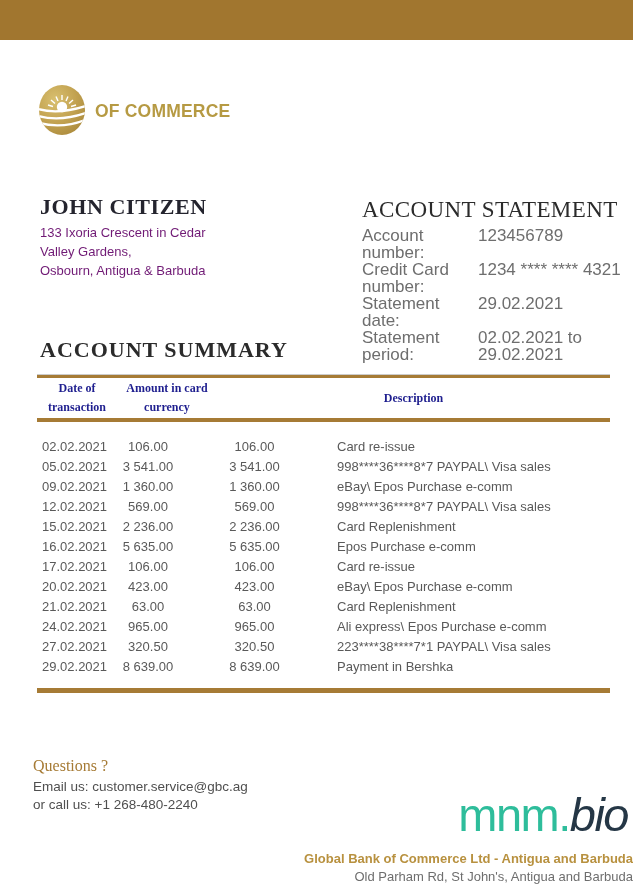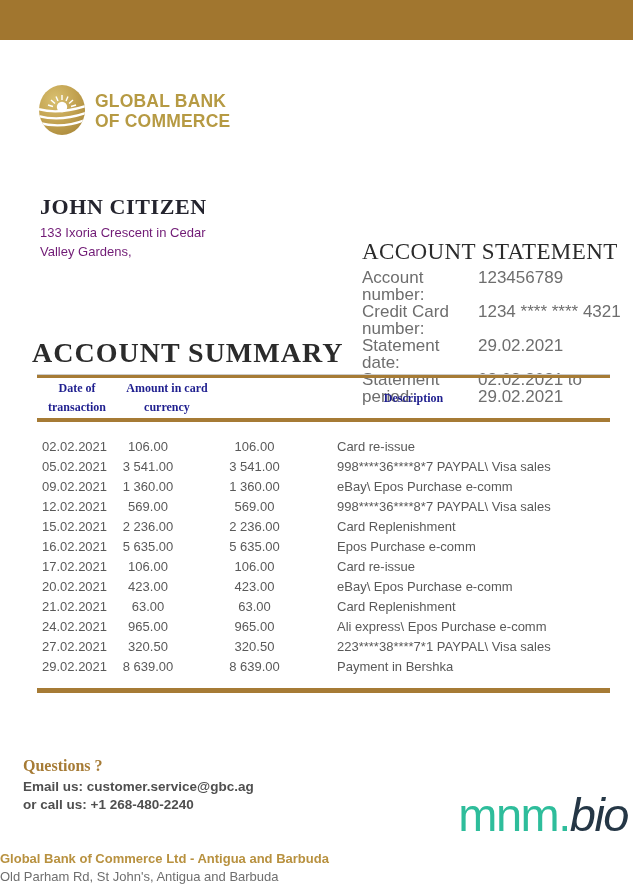--- a/index.html
+++ b/index.html
@@ -22,30 +22,29 @@
     font-family:"Liberation Serif", serif; font-weight:bold; font-size:22px;
     color:#24242e; letter-spacing:0.6px;
   }
   .customer-address { margin-top:3px; font-size:13px; color:#701a75; line-height:19px; }
 
   
   .statement { position:absolute; left:362px; top:197px; width:260px; }
   .statement-title {
     font-family:"Liberation Serif", serif; font-size:23px; color:#2b2b2b; letter-spacing:0.4px;
     white-space:nowrap;
-    margin-top:42px;
   }
   .statement-fields { margin-top:4px; font-size:17px; color:#6e6e6e; }
   .field-row { display:flex; line-height:17px; }
   .field-label { width:116px; flex:none; }
 
   
   .summary-title {
-    position:absolute; left:32px; top:337px;
-    font-family:"Liberation Serif", serif; font-weight:bold; font-size:28px;
+    position:absolute; left:40px; top:337px;
+    font-family:"Liberation Serif", serif; font-weight:bold; font-size:22px;
     color:#2b2b2b; letter-spacing:1px;
   }
   .table { position:absolute; left:37px; top:374px; width:573px; }
   .gold-bar { height:4px; background:#a67b35; }
   .gold-bar.top { border-top:1px solid #cccccc; }
   .thead { display:flex; align-items:center; min-height:25px; padding:1px 0; }
   .th {
     font-family:"Liberation Serif", serif; font-weight:bold; font-size:12px;
     color:#1f1f8f; text-align:center; line-height:19px; padding:0 6px;
   }
@@ -58,36 +57,36 @@
   .td { overflow:hidden; white-space:nowrap; }
   .td.c1 { padding-left:5px; text-align:left; }
   .td.c2 { text-align:center; padding-right:38px; }
   .td.c3 { text-align:center; padding-right:40px; }
   .td.c4 { padding-left:5px; text-align:left; }
 
   
   .divider { position:absolute; left:37px; top:688px; width:573px; height:5px; background:#a67b35; }
 
   
-  .questions { position:absolute; left:23px; top:757px;font-weight:bold; }
+  .questions { position:absolute; left:33px; top:757px; }
   .questions-title { font-family:"Liberation Serif", serif; font-size:16px; color:#a67b35; }
   .questions-line { font-size:13.5px; color:#4f4f4f; line-height:18px; }
   .questions-line.first { margin-top:3px; }
 
   
   .watermark {
     position:absolute; left:368px; top:791px; width:260px; text-align:right;
     font-size:47px; font-weight:normal; letter-spacing:-1.5px; line-height:1;
     white-space:nowrap;
   }
   .wm-1 { color:#2ebd9b; }
   .wm-2 { color:#253746; font-style:italic; }
 
   
-  .footer { position:absolute; left:0; top:851px; width:633px; text-align:left; }
+  .footer { position:absolute; left:0; top:851px; width:633px; text-align:right; }
   .footer-line1 { font-size:13px; font-weight:bold; color:#b8913f; }
   .footer-line2 { font-size:13px; color:#6e6e6e; margin-top:3px; }
 </style>
 </head>
 <body>
 
 <div class="page">
 
   <div class="topbar"></div>
 
@@ -118,30 +117,30 @@
           <circle cx="24" cy="24" r="5.2" fill="#ffffff"></circle>
           <g fill="none" stroke="#ffffff" stroke-width="2.4">
             <path d="M0,26 Q20,32 48,23"></path>
             <path d="M0,33 Q22,39 48,30"></path>
             <path d="M1,40 Q24,46 47,37"></path>
           </g>
         </g>
       </svg>
     </span>
     <div class="logo-text">
-      <div>GLOBAL BANK</div>
       <div>OF COMMERCE</div>
     </div>
   </div>
 
   <div class="customer">
     <div class="customer-name">JOHN CITIZEN</div>
     <div class="customer-address">
       <div>133 Ixoria Crescent in Cedar</div>
       <div>Valley Gardens,</div>
+      <div>Osbourn, Antigua &amp; Barbuda</div>
     </div>
   </div>
 
   <div class="statement">
     <div class="statement-title">ACCOUNT STATEMENT</div>
     <div class="statement-fields">
       <div class="field-row">
         <span class="field-label">Account number:</span>
         <span class="field-value">123456789</span>
       </div>

